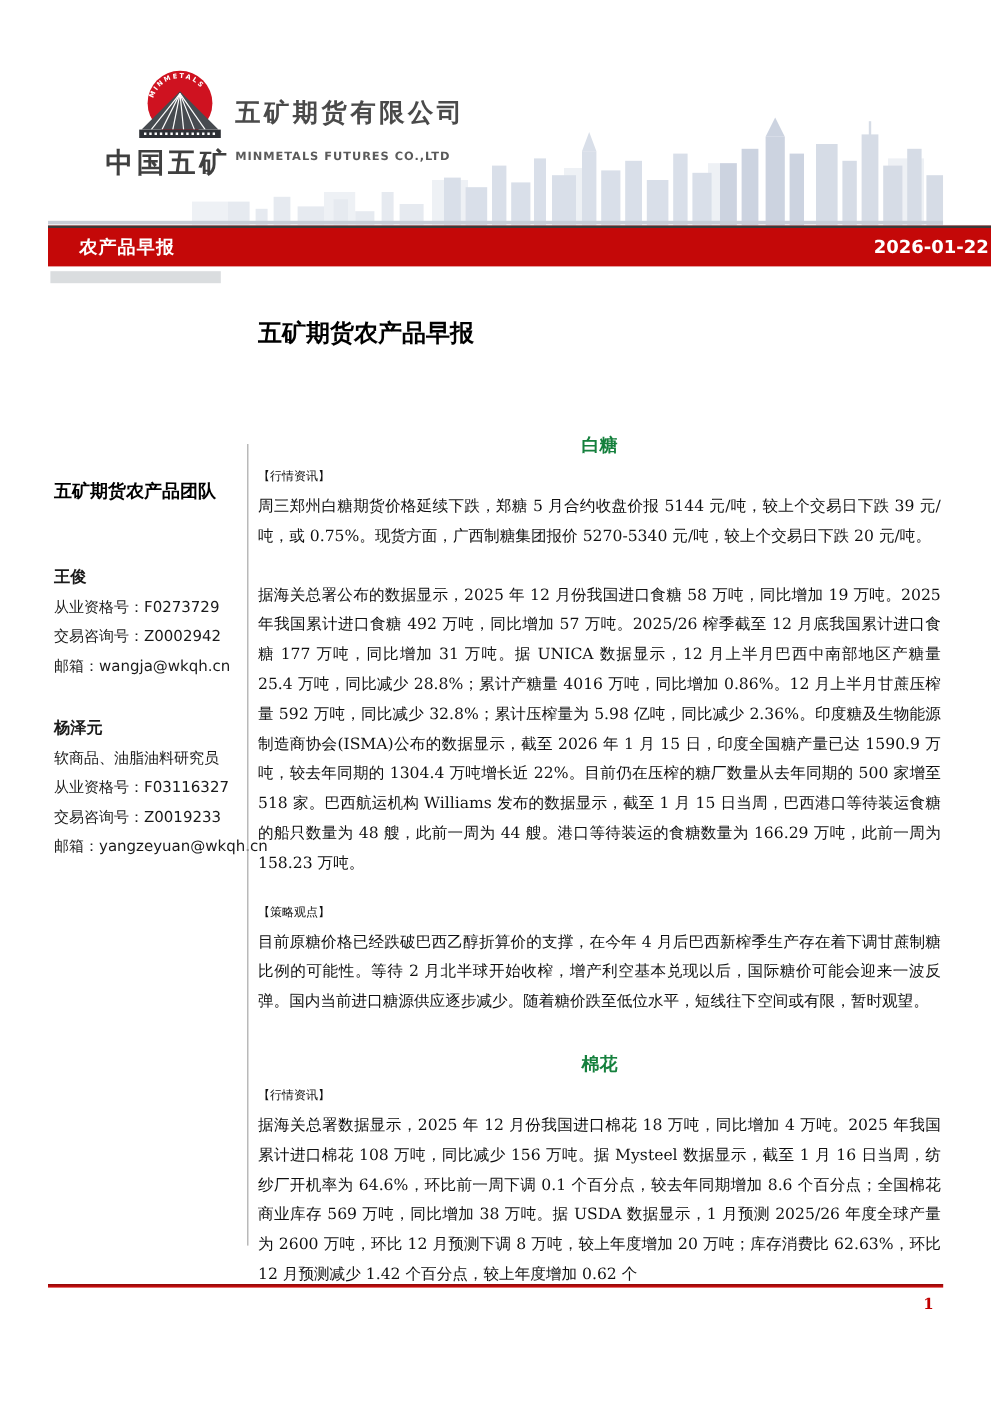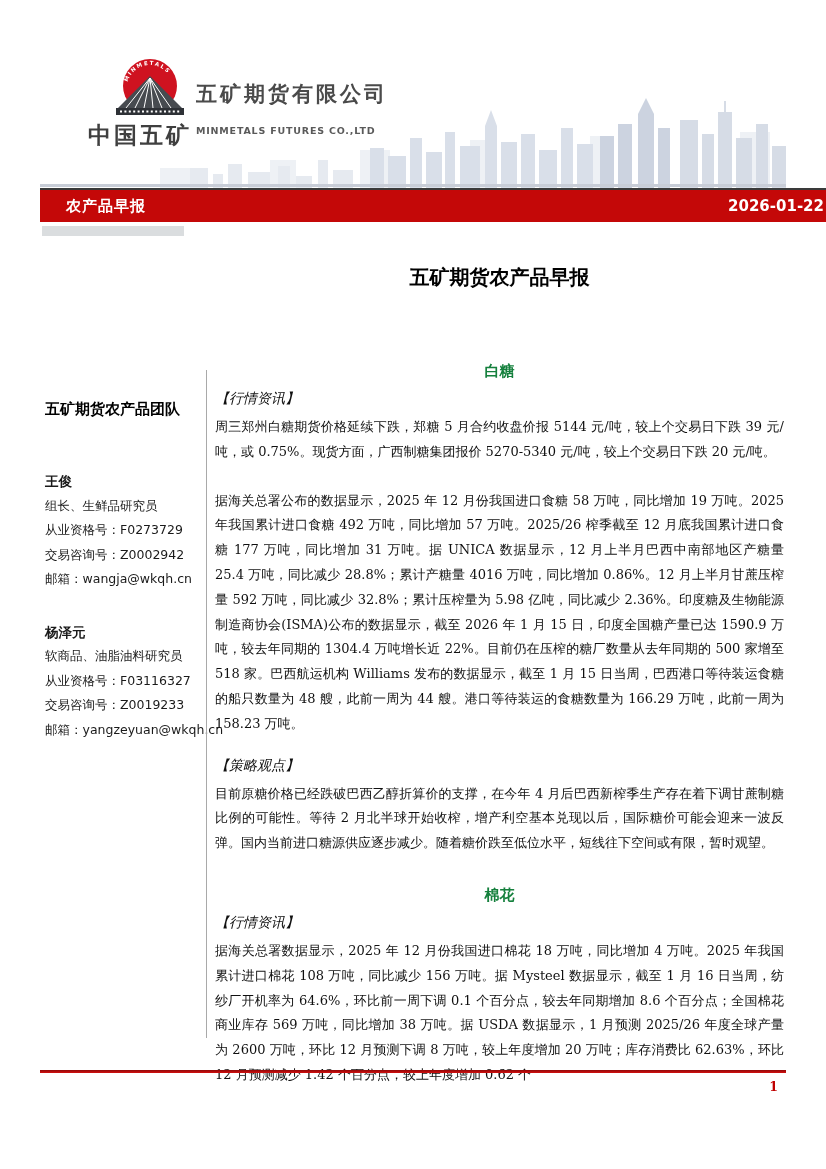--- a/index.html
+++ b/index.html
@@ -27,35 +27,35 @@
             display:flex; align-items:center; justify-content:space-between;
             padding:0 16px 0 26px;
             font-family:"DejaVu Sans","Liberation Sans",sans-serif; }
   .banner-title { color:#fff; font-size:15px; font-weight:bold; letter-spacing:1px; }
   .banner-date  { color:#fff; font-size:15px; font-weight:bold; }
   .banner-shadow { position:absolute; left:42px; top:226px; width:142px; height:10px;
                    background:#dadddf; }
 
   
   .report-title { position:absolute; left:215px; top:264px; width:569px;
-                  text-align:center; font-size:20px; font-weight:bold; color:#000; }
+                  text-align:left; font-size:20px; font-weight:bold; color:#000; }
 
   
   .sidebar { position:absolute; left:45px; top:364px; width:158px;
              font-family:"DejaVu Sans","Liberation Sans",sans-serif; color:#1a1a1a; }
   .team-title { font-size:15px; font-weight:bold; color:#000; margin-bottom:50px; white-space:nowrap;margin-top:36px; }
   .member { margin-bottom:28px; }
   .member-name { font-size:13.5px; font-weight:bold; line-height:24.5px; }
   .member-line { font-size:12.5px; line-height:24.5px; white-space:nowrap; }
   .divider-v { position:absolute; left:206px; top:370px; width:1px; height:668px; background:#a9a9a9; }
 
   
   .main { position:absolute; left:215px; top:362px; width:569px; }
   .section-title { text-align:center; font-size:15px; font-weight:bold; color:#15803d; margin-bottom:9px; }
-  .block-heading { font-size:14px; margin-bottom:7px;font-style:italic; }
+  .block-heading { font-size:10px; margin-bottom:7px; }
   .para { font-size:13px; line-height:24.8px; text-align:justify; color:#101010; }
   .para + .para { margin-top:24px; }
   .gap-block { margin-bottom:10px; }
   .gap-strategy { margin-top:20px; }
   .gap-section { margin-top:30px; }
 
   
   .footer-rule { position:absolute; left:40px; top:1070px; width:746px; height:3px;
                  background:linear-gradient(#8e0808,#d40f0f); }
   .page-number { position:absolute; right:48px; top:1079px; color:#c00000;
@@ -161,21 +161,20 @@
   </div>
   <div class="banner-shadow"></div>
 
   <div class="report-title">五矿期货农产品早报</div>
 
   <div class="sidebar">
     <div class="team-title">五矿期货农产品团队</div>
 
     <div class="member">
       <div class="member-name">王俊</div>
-      <div class="member-line">组长、生鲜品研究员</div>
       <div class="member-line"><span>从业资格号：</span><span>F0273729</span></div>
       <div class="member-line"><span>交易咨询号：</span><span>Z0002942</span></div>
       <div class="member-line"><span>邮箱：</span><span>wangja@wkqh.cn</span></div>
     </div>
 
     <div class="member">
       <div class="member-name">杨泽元</div>
       <div class="member-line">软商品、油脂油料研究员</div>
       <div class="member-line"><span>从业资格号：</span><span>F03116327</span></div>
       <div class="member-line"><span>交易咨询号：</span><span>Z0019233</span></div>

